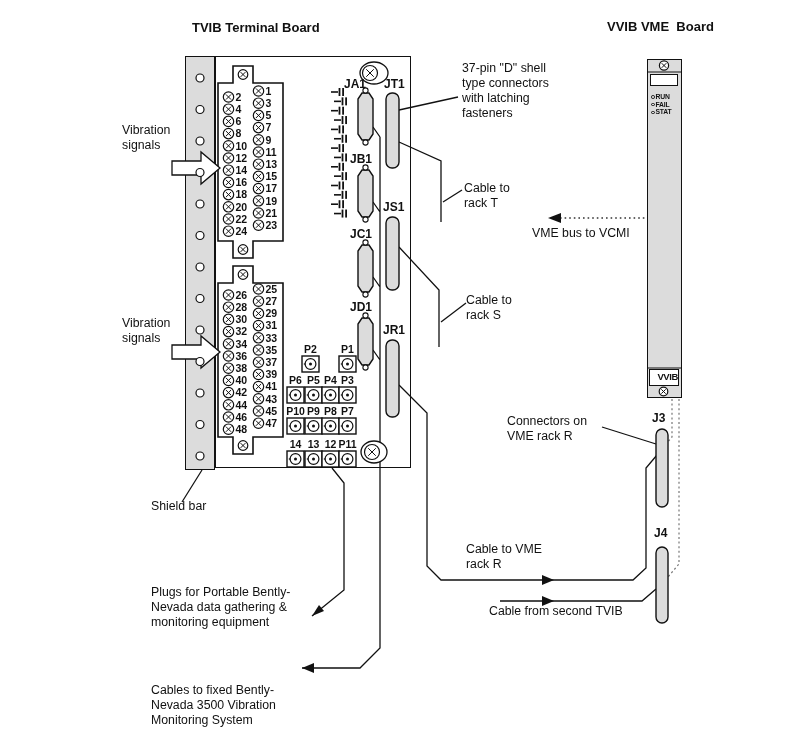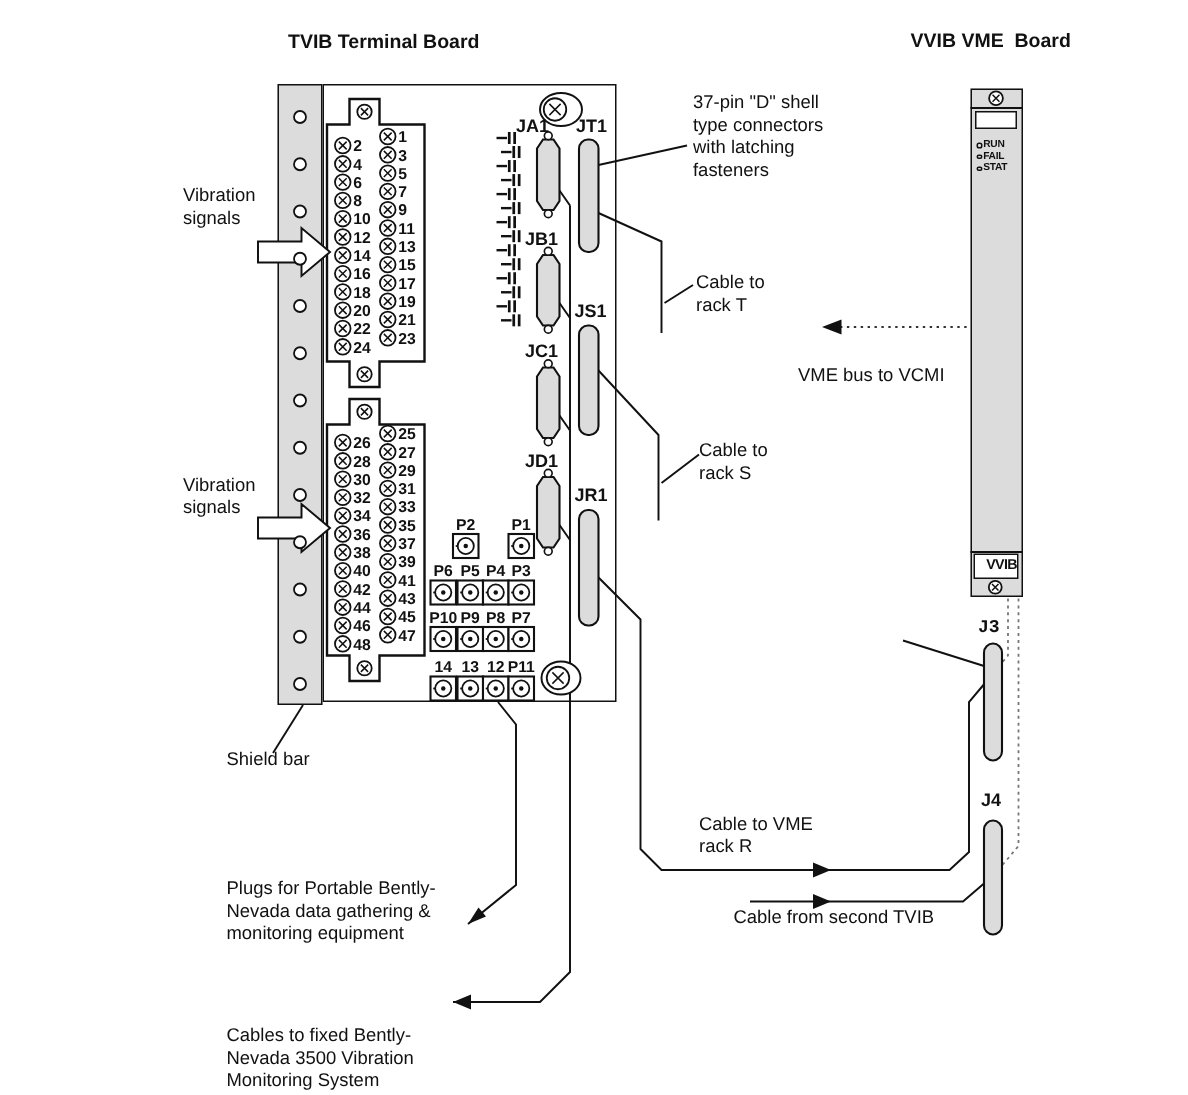--- a/index.html
+++ b/index.html
@@ -394,34 +394,36 @@
   <div class="t" style="left:122px;top:316px;">Vibration
 signals</div>
   <div class="t" style="left:462px;top:61px;">37-pin "D" shell
 type connectors
 with latching
 fasteners</div>
   <div class="t" style="left:464px;top:181px;">Cable to
 rack T</div>
   <div class="t" style="left:466px;top:293px;">Cable to
 rack S</div>
-  <div class="t" style="left:532px;top:243px;">VME bus to VCMI</div>
+  <div class="t" style="left:532px;top:226px;">VME bus to VCMI</div>
+  <div class="t" style="left:507px;top:414px;">Connectors on
+VME rack R</div>
   <div class="t" style="left:466px;top:542px;">Cable to VME
 rack R</div>
   <div class="t" style="left:489px;top:604px;">Cable from second TVIB</div>
   <div class="t" style="left:151px;top:499px;">Shield bar</div>
   <div class="t" style="left:151px;top:585px;">Plugs for Portable Bently-
 Nevada data gathering &amp;
 monitoring equipment</div>
   <div class="t" style="left:151px;top:683px;">Cables to fixed Bently-
 Nevada 3500 Vibration
 Monitoring System</div>
 
   <div class="clabel" style="left:344px;top:78px;">JA1</div>
   <div class="clabel" style="left:350px;top:153px;">JB1</div>
   <div class="clabel" style="left:350px;top:228px;">JC1</div>
   <div class="clabel" style="left:350px;top:301px;">JD1</div>
   <div class="clabel" style="left:384px;top:78px;">JT1</div>
   <div class="clabel" style="left:383px;top:201px;">JS1</div>
   <div class="clabel" style="left:383px;top:324px;">JR1</div>
-  <div class="clabel" style="left:652px;top:412px;font-family:Liberation Mono, monospace;">J3</div>
+  <div class="clabel" style="left:652px;top:412px;">J3</div>
   <div class="clabel" style="left:654px;top:527px;">J4</div>
 </div>
 
 </body></html>

